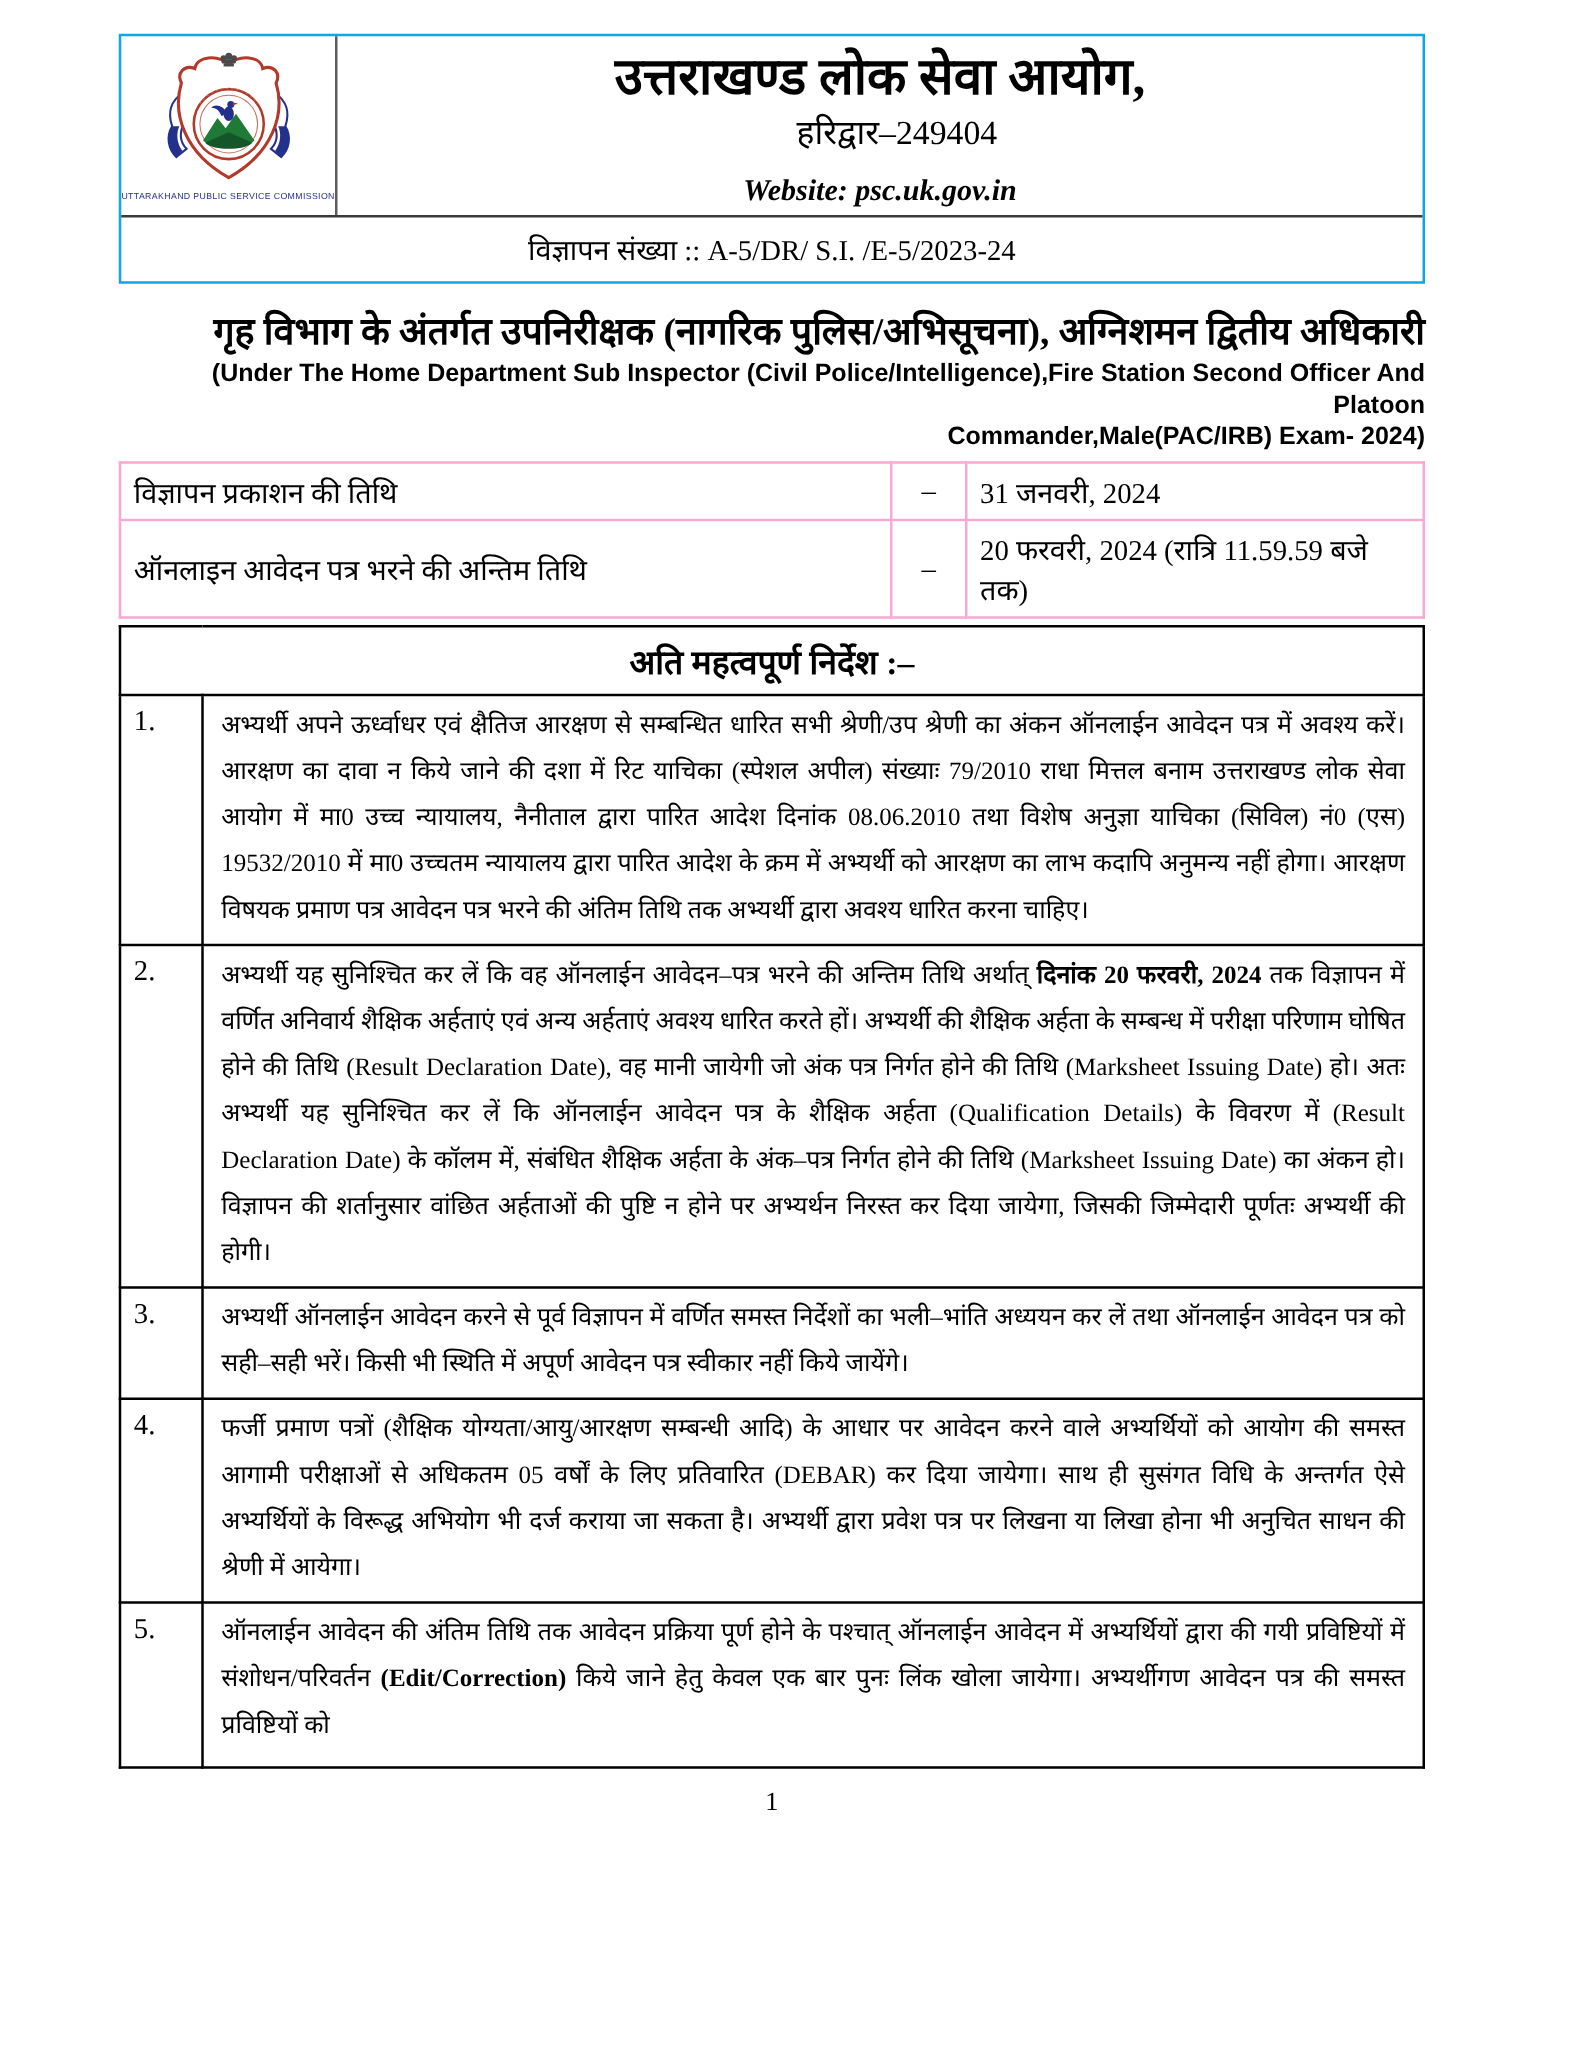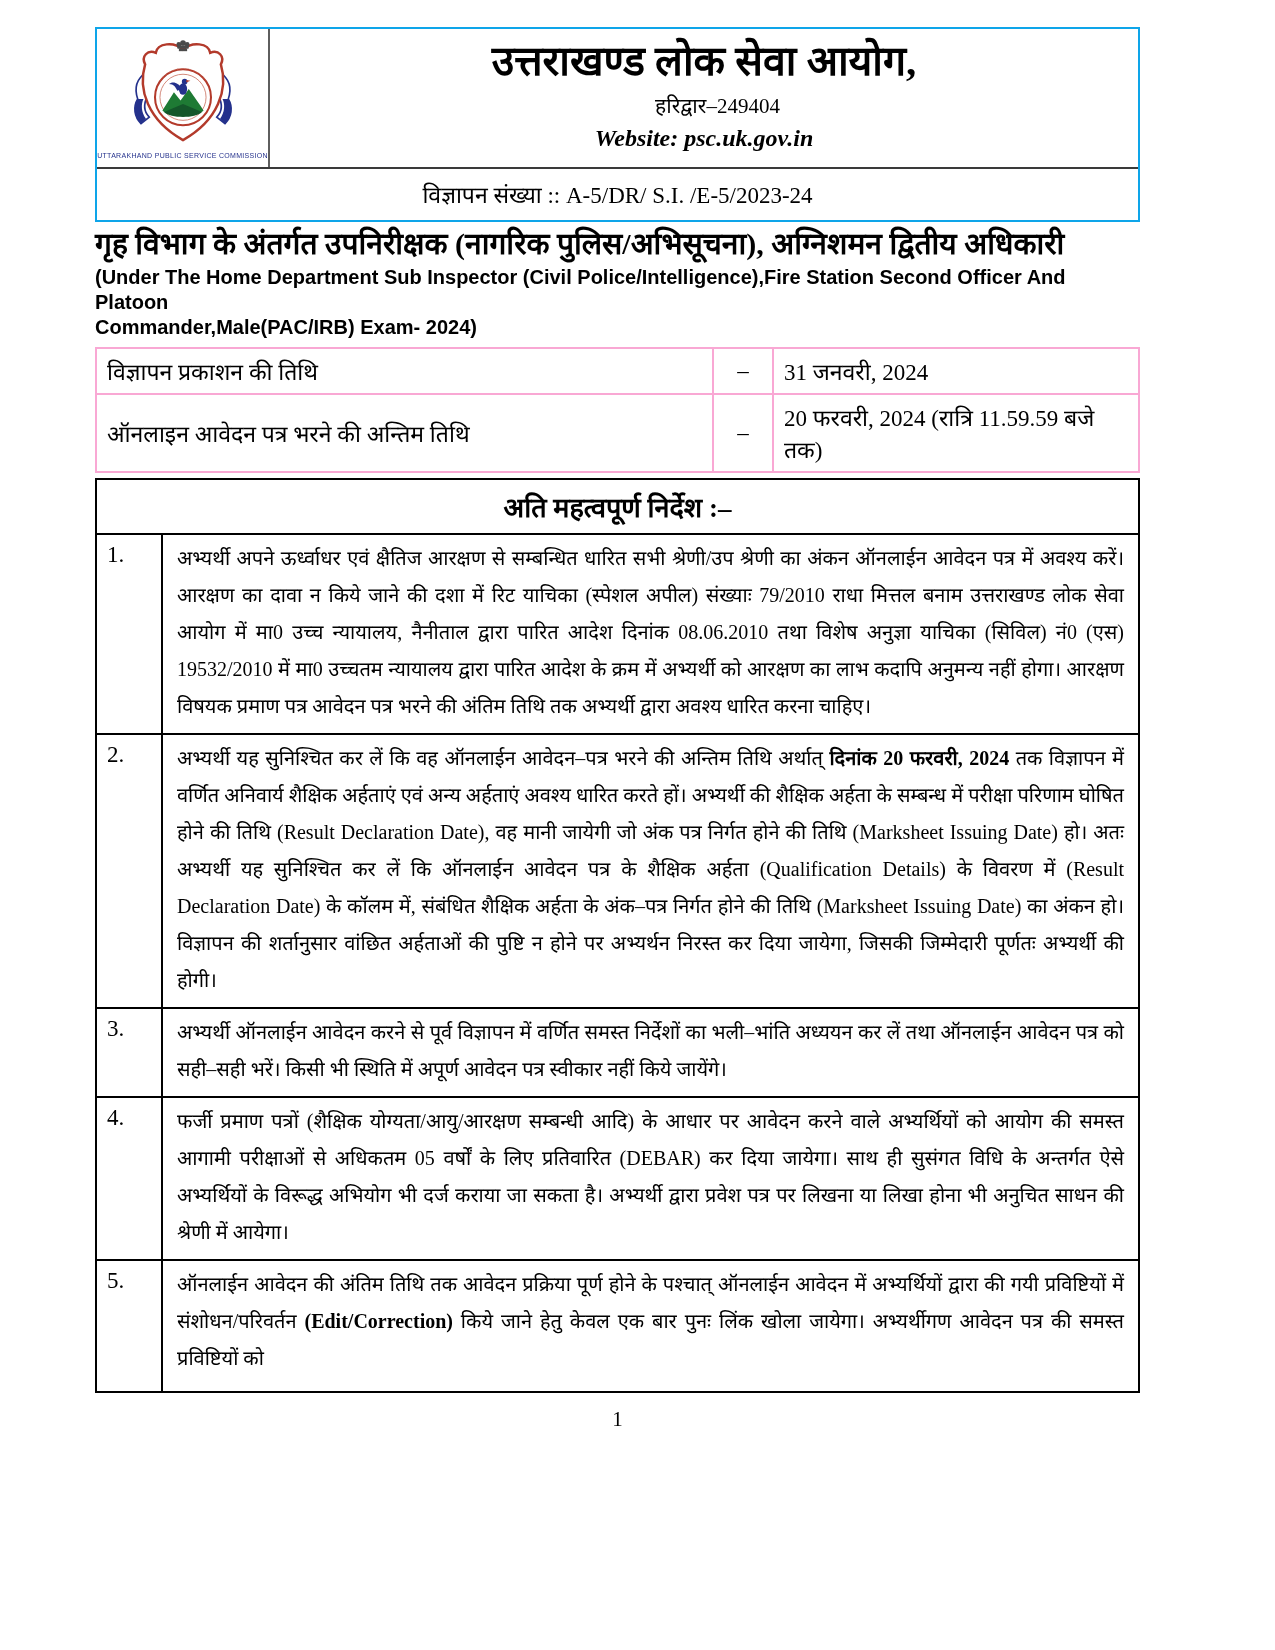--- a/index.html
+++ b/index.html
@@ -15,26 +15,26 @@
   .header-top{display:flex;border-bottom:2px solid #3a3a3a;}
   .logo-cell{
     width:173px;min-height:138px;border-right:2px solid #5e5e5e;
     display:flex;flex-direction:column;align-items:center;justify-content:center;
     padding:4px 0;box-sizing:border-box;
   }
   .logo-caption{font-size:7px;color:#24318c;letter-spacing:0.3px;margin-top:2px;
     font-family:"Liberation Sans","DejaVu Sans",sans-serif;white-space:nowrap;}
   .title-cell{flex:1;text-align:center;padding:6px 0 4px 0;}
   .org-name{font-size:41px;font-weight:bold;line-height:52px;}
-  .place-pin{font-size:21px;line-height:34px;margin-top:2px;padding-left:27px;}
-  .website{font-size:24px;font-weight:bold;font-style:italic;line-height:30px;}
+  .place-pin{font-size:27px;line-height:34px;margin-top:2px;padding-left:27px;}
+  .website{font-size:24px;font-weight:bold;font-style:italic;line-height:30px;margin-top:15px;}
   .advert-row{text-align:center;font-size:23px;padding:9px 0 10px 0;}
 
   
-  .exam-title{text-align:left;margin-top:0;}
+  .exam-title{text-align:right;margin-top:17px;}
   .exam-title .hi{font-size:30px;font-weight:bold;line-height:43px;}
   .exam-title .en{
     font-family:"Liberation Sans","DejaVu Sans",sans-serif;
     font-size:20px;font-weight:bold;line-height:25px;
   }
 
   
   table.dates{border-collapse:collapse;width:100%;margin-top:7px;}
   table.dates td{border:2px solid #f9a8d4;font-size:23px;padding:6px 10px;}
   table.dates td.lbl{width:595px;}

